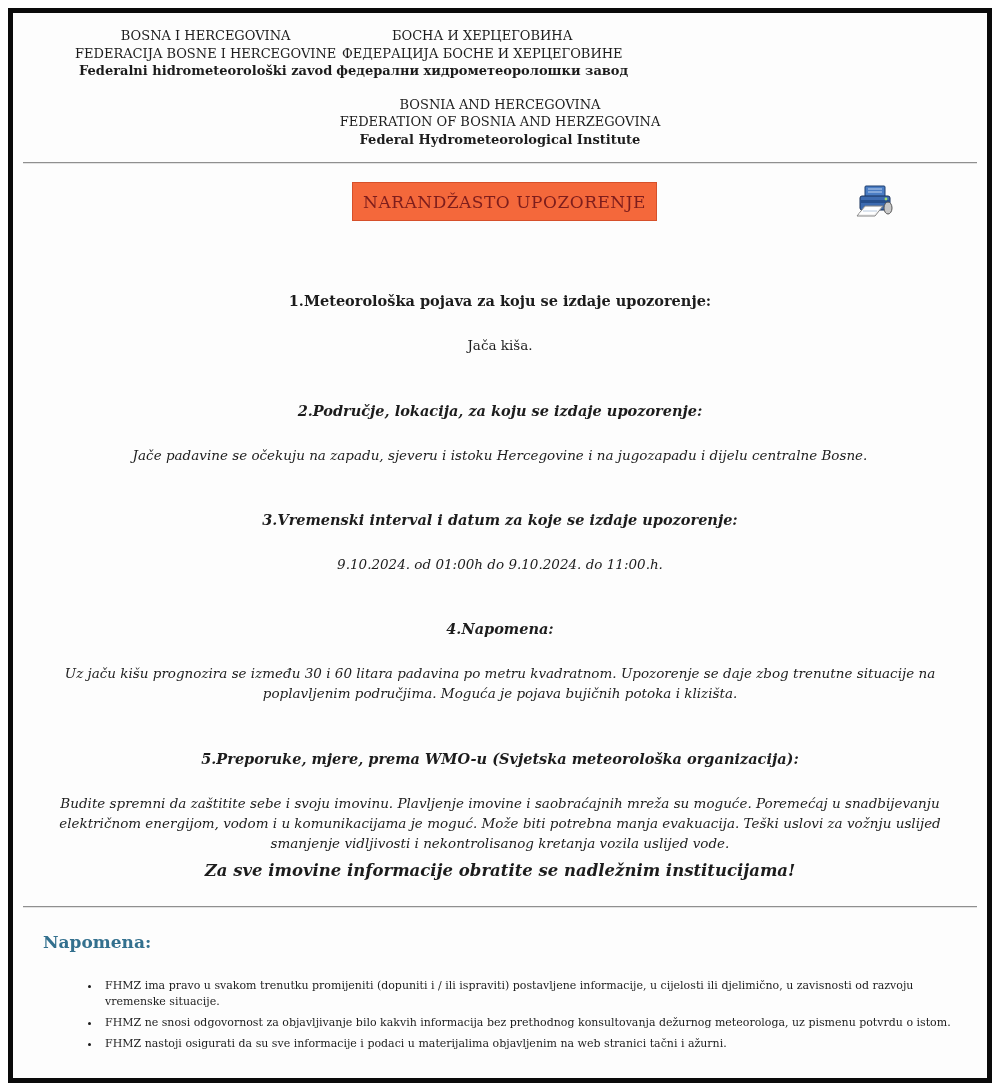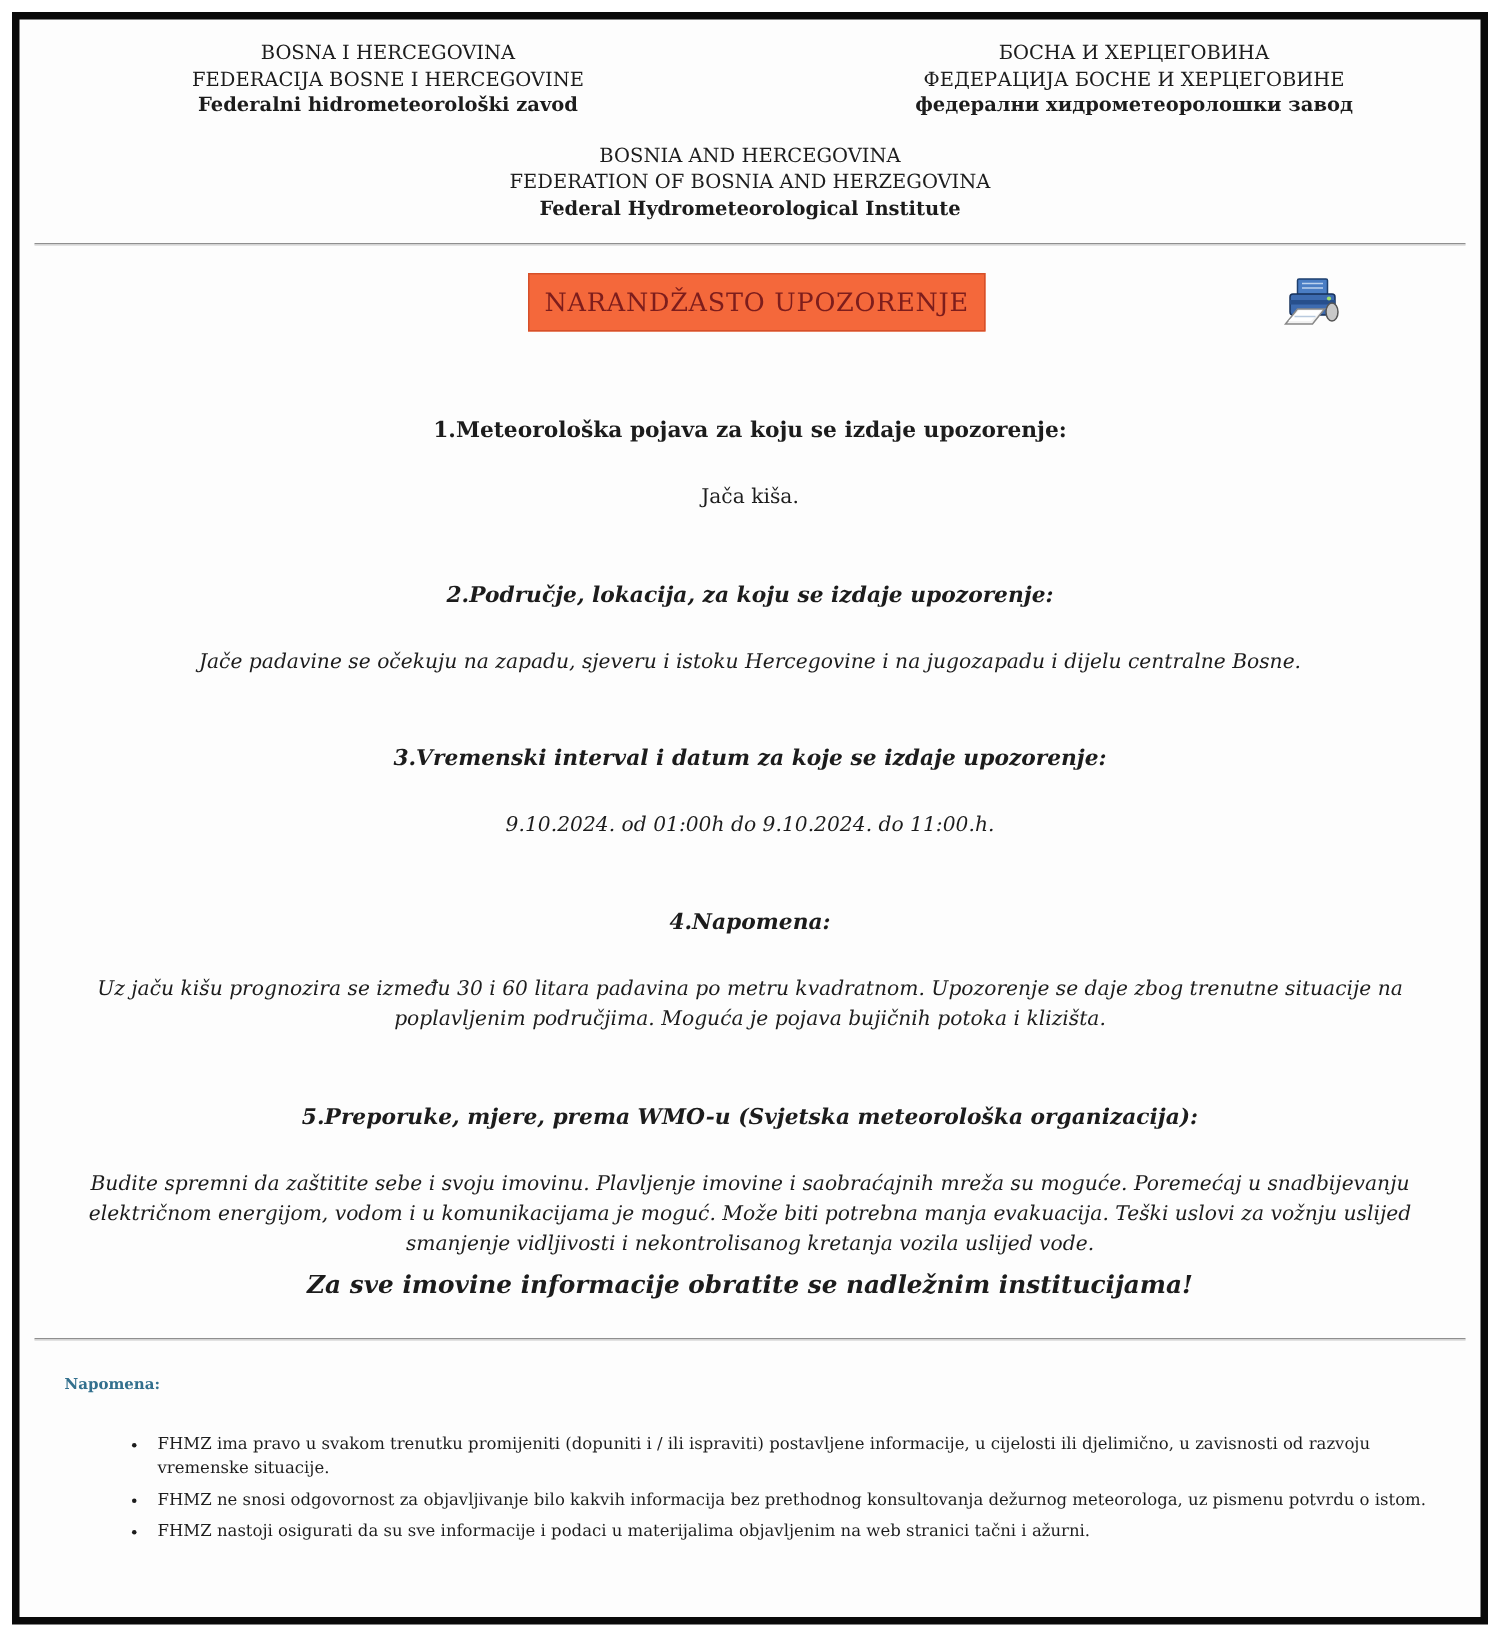--- a/index.html
+++ b/index.html
@@ -14,22 +14,22 @@
     margin: 8px;
     border: 5px solid #0a0a0a;
     background: #fdfdfd;
     position: relative;
     overflow: hidden;
   }
   
   .header { padding-top: 14px; }
   .header-row {
     display: flex;
-    justify-content: space-between;
-    padding: 0 85px 0 115px;
+    justify-content: flex-start;
+    padding: 0 85px 0 62px;
   }
   .header-block { text-align: center; font-size: 13px; line-height: 1.35; }
   .header-block .l3 { font-weight: bold; }
   .header-center {
     text-align: center;
     font-size: 13px;
     line-height: 1.35;
     margin-top: 16px;
   }
   .header-center .l3 { font-weight: bold; }
@@ -63,34 +63,34 @@
   .sections { text-align: center; }
   .sec { margin-top: 44px; }
   .sec-heading { font-weight: bold; font-size: 14.5px; }
   .sec-body {
     font-size: 13.5px;
     margin: 26px auto 0 auto;
     max-width: 920px;
     line-height: 1.5;
   }
   .sec + .sec { margin-top: 46px; font-style: italic; }
-  .sec.first { margin-top: 26px; }
+  .sec.first { margin-top: 40px; }
   .closing-note {
     text-align: center;
     font-weight: bold;
     font-style: italic;
     font-size: 16.5px;
     margin-top: 8px;
   }
   
   .napomena { padding: 0 28px; }
   .napomena-heading {
     color: #33708e;
     font-weight: bold;
-    font-size: 10px;
+    font-size: 17px;
     margin: 24px 0 0 2px;
   }
   .napomena ul {
     margin: 26px 0 0 60px;
     padding: 0;
   }
   .napomena li {
     font-size: 11px;
     line-height: 1.45;
     margin-bottom: 5px;

